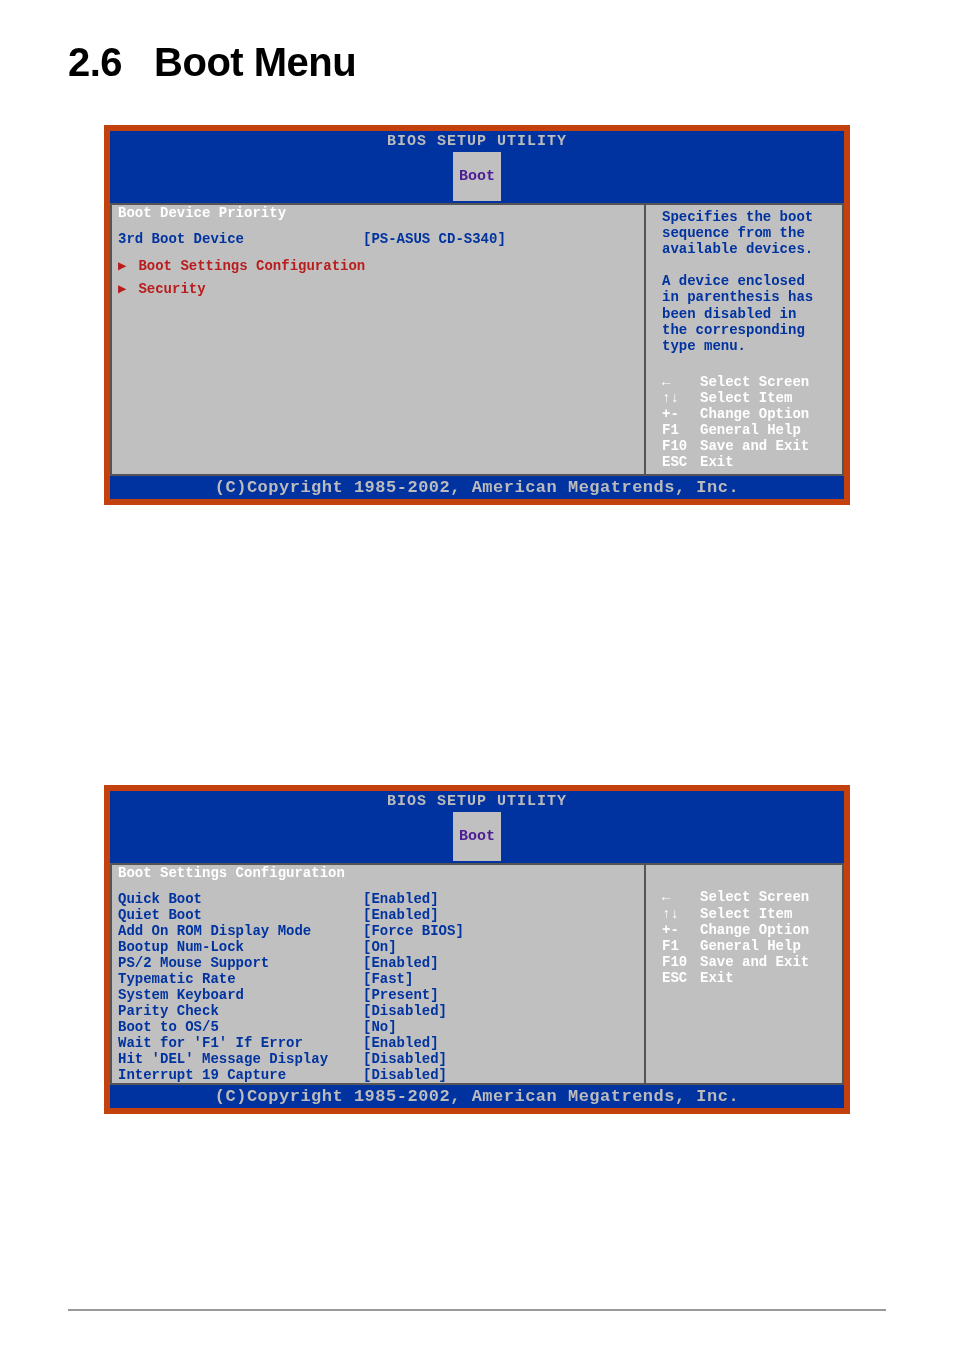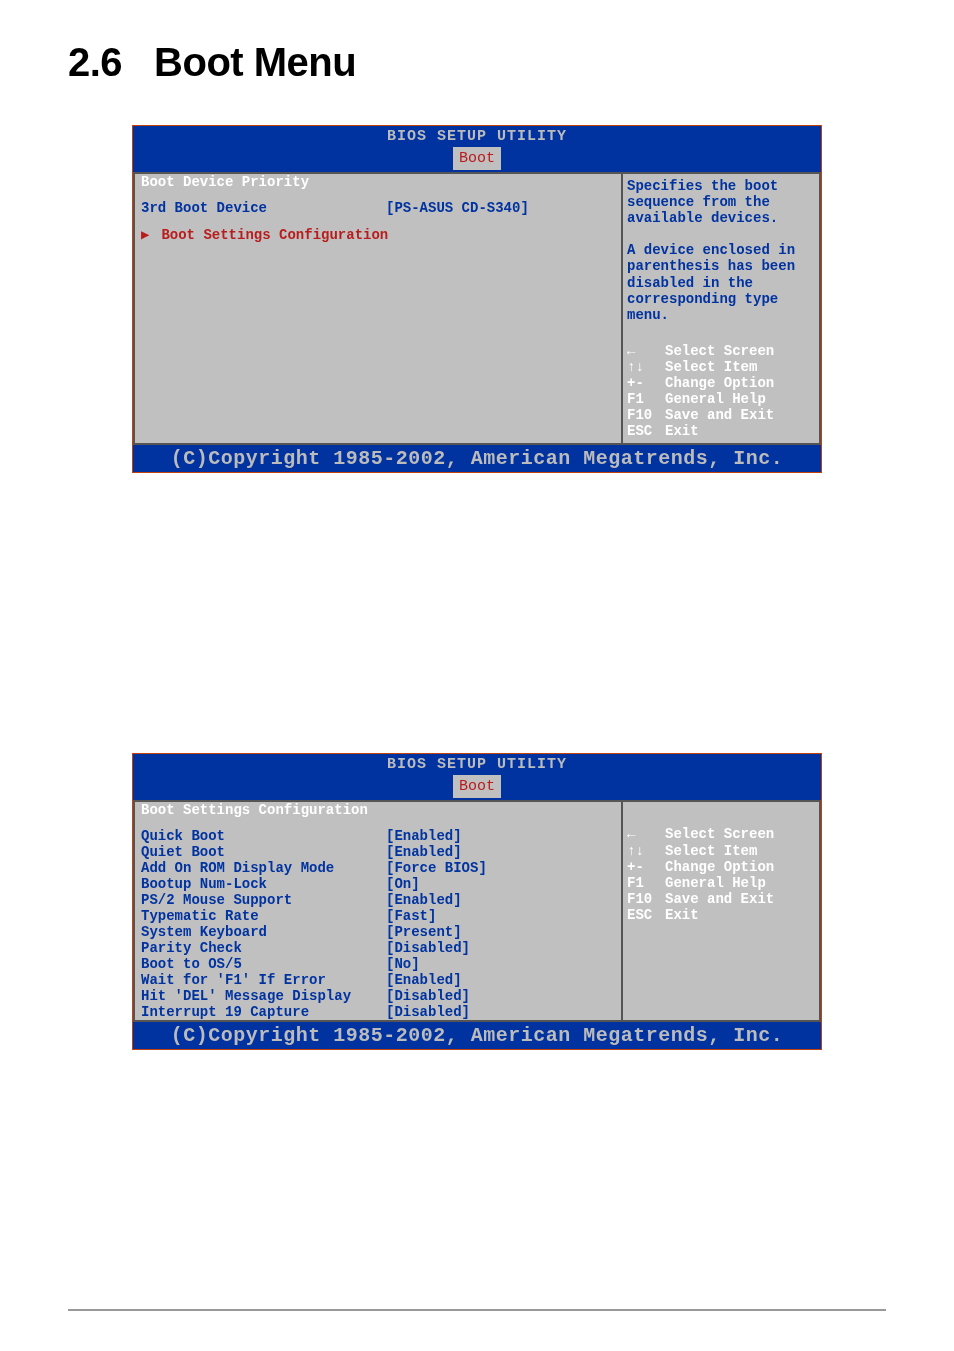--- a/index.html
+++ b/index.html
@@ -20,63 +20,63 @@
       font-size: 40px;
       padding: 40px 16px 0 68px;
       letter-spacing: -0.5px;
     }
     .section-num {
       display: inline-block;
       margin-right: 32px;
     }
     .bios-box {
       margin: 40px auto 0 auto;
-      width: 690px;
-      border: 1px solid #c2410c;
+      width: 746px;
+      border: 6px solid #c2410c;
     }
     .bios-header {
       background: #0033a0;
       color: #bbb;
       text-align: center;
       font-family: "Courier New", monospace;
       font-size: 15px;
       font-weight: bold;
       padding: 2px 0;
     }
     .bios-header .title {
       display: block;
       letter-spacing: 1px;
     }
     .bios-header .subtab {
       display: inline-block;
       background: #c0c0c0;
-      color: #b91c1c;
-      padding: 3px 6px;
+      color: #4c1d95;
+      padding: 16px 6px;
       margin-top: 2px;
-      font-weight: normal;
+      font-weight: bold;
     }
     .bios-body {
       background: #c0c0c0;
       display: flex;
       font-family: "Courier New", monospace;
       font-size: 14px;
       color: #0033a0;
       font-weight: bold;
     }
     .bios-left {
       flex: 1;
       border: 2px solid #555;
       border-right: none;
       padding: 0 6px;
       min-height: 200px;
     }
     .bios-right {
       width: 200px;
       border: 2px solid #555;
-      padding: 4px 4px;
+      padding: 4px 16px;
       display: flex;
       flex-direction: column;
       justify-content: space-between;
     }
     .bios-section-title {
       color: #fff;
       margin-bottom: 10px;
       white-space: pre;
     }
     .bios-row {
@@ -110,21 +110,21 @@
       display: flex;
     }
     .bios-keys .key-icon {
       flex: 0 0 38px;
     }
     .bios-footer {
       background: #0033a0;
       color: #bbb;
       text-align: center;
       font-family: "Courier New", monospace;
-      font-size: 20px;
+      font-size: 17px;
       font-weight: bold;
       padding: 2px 0;
       letter-spacing: 0.5px;
     }
     .second-bios {
       margin-top: 280px;
     }
     hr.bottom-rule {
       position: absolute;
       bottom: 40px;
@@ -147,20 +147,21 @@
     <span class="subtab">Boot</span>
   </div>
   <div class="bios-body">
     <div class="bios-left">
       <div class="bios-section-title">Boot Device Priority</div>
       <div id="bios1-items">
           <div class="bios-row"><span class="bios-label">3rd Boot Device</span><span>[PS-ASUS CD-S340]</span></div>
         </div>
       <div id="bios1-submenus" style="margin-top:10px;">
           <div class="bios-submenu"><span class="bios-arrow">▶</span><span> Boot Settings Configuration</span></div>
+          <div class="bios-submenu"><span class="bios-arrow">▶</span><span> Security</span></div>
         </div>
     </div>
     <div class="bios-right">
       <div class="bios-help-text">Specifies the boot sequence from the available devices.
 
 A device enclosed in parenthesis has been disabled in the corresponding type menu.</div>
       <div class="bios-keys" id="bios1-keys"><div class="key-row"><span class="key-icon">←</span><span>Select Screen</span></div><div class="key-row"><span class="key-icon">↑↓</span><span>Select Item</span></div><div class="key-row"><span class="key-icon">+-</span><span>Change Option</span></div><div class="key-row"><span class="key-icon">F1</span><span>General Help</span></div><div class="key-row"><span class="key-icon">F10</span><span>Save and Exit</span></div><div class="key-row"><span class="key-icon">ESC</span><span>Exit</span></div></div>
     </div>
   </div>
   <div class="bios-footer">(C)Copyright 1985-2002, American Megatrends, Inc.</div>

